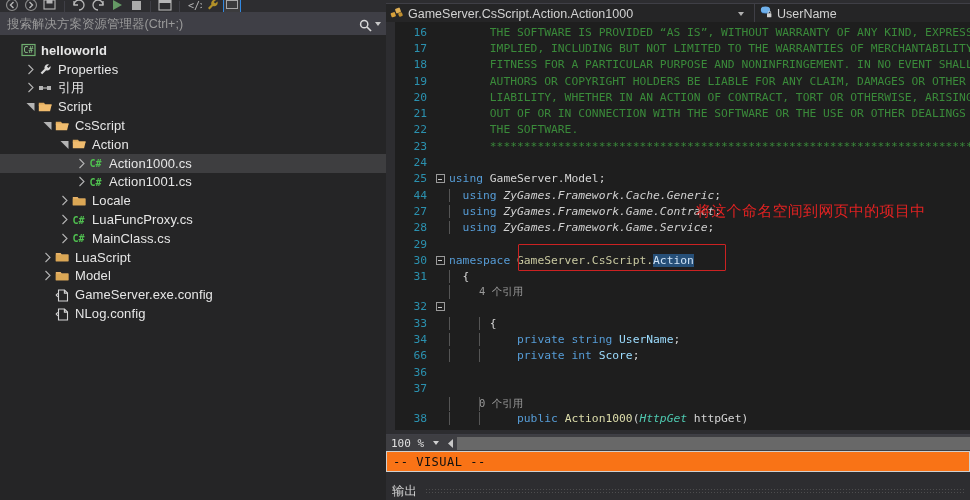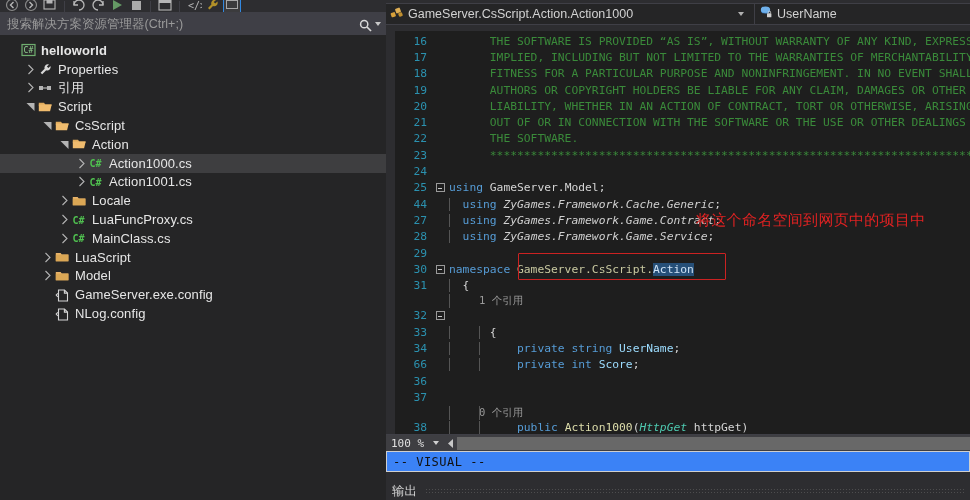--- a/index.html
+++ b/index.html
@@ -78,21 +78,21 @@
   .bc-seg.grow { flex: 1; min-width: 0; }
   .bc-text { color: #d2d2d2; font-size: 12.5px; padding-left: 4px; white-space: nowrap; }
   .bc-arrow {
     width: 0; height: 0; border-left: 3.5px solid transparent;
     border-right: 3.5px solid transparent; border-top: 4px solid #b0b0b0;
     margin-left: auto; margin-right: 6px;
   }
   .bc-div { width: 1px; height: 22px; background: #3f3f46; }
 
   .code-area {
-    position: absolute; left: 0; top: 31px; width: 584px; height: 408px;
+    position: absolute; left: 0; top: 22px; width: 584px; height: 408px;
     background: #1e1e1e; overflow: hidden;
   }
   .code-leftmargin {
     position: absolute; left: 0; top: 0; width: 9px; height: 408px; background: #2d2d30;
   }
   .code-rows {
     position: absolute; left: 9px; top: 2px; right: 0; bottom: 0;
     font-family: "DejaVu Sans Mono", monospace; font-size: 11.3px;
   }
   .crow { height: 16.3px; display: flex; align-items: center; white-space: pre; }
@@ -153,21 +153,21 @@
   }
   .hsb-left {
     width: 12px; height: 15px; margin-left: 6px; display: flex;
     align-items: center; justify-content: center; background: #3e3e42;
   }
   .hsb-track { flex: 1; height: 15px; background: #3e3e42; position: relative; }
   .hsb-thumb { position: absolute; left: 0; top: 1px; width: 100%; height: 13px; background: #686868; }
 
   .vim-bar {
     position: absolute; left: 0; top: 451px; width: 584px; height: 21px;
-    background: #3b82f6; display: flex; align-items: center;
+    background: #f97316; display: flex; align-items: center;
     border: 1px solid #cfcfcf;
   }
   .vim-text {
     color: #111; font-size: 12px; font-family: "DejaVu Sans Mono", monospace;
     padding-left: 6px; letter-spacing: .5px;
   }
   .gapbar { position: absolute; left: 0; top: 472px; width: 584px; height: 10px; background: #2d2d30; }
   .output-bar {
     position: absolute; left: 0; top: 482px; width: 584px; height: 18px;
     background: #2d2d30; display: flex; align-items: center;
@@ -505,21 +505,21 @@
           <div class="crow"><span class="lnum">22</span><span class="glyph"></span><span class="ctext"><span class="cmt">      THE SOFTWARE.</span></span></div>
           <div class="crow"><span class="lnum">23</span><span class="glyph"></span><span class="ctext"><span class="cmt">      *********************************************************************************/</span></span></div>
           <div class="crow"><span class="lnum">24</span><span class="glyph"></span><span class="ctext"></span></div>
           <div class="crow"><span class="lnum">25</span><span class="glyph"><span class="collapse-box"></span></span><span class="ctext"><span class="kw">using </span><span class="pl">GameServer.Model;</span></span></div>
           <div class="crow"><span class="lnum">44</span><span class="glyph"></span><span class="ctext"><span class="iguide" style="left: 2px;"></span><span class="kw">  using </span><span class="ns-italic">ZyGames.Framework.Cache.Generic</span><span class="pl">;</span></span></div>
           <div class="crow"><span class="lnum">27</span><span class="glyph"></span><span class="ctext"><span class="iguide" style="left: 2px;"></span><span class="kw">  using </span><span class="ns-italic">ZyGames.Framework.Game.Contract</span><span class="pl">;</span></span></div>
           <div class="crow"><span class="lnum">28</span><span class="glyph"></span><span class="ctext"><span class="iguide" style="left: 2px;"></span><span class="kw">  using </span><span class="ns-italic">ZyGames.Framework.Game.Service</span><span class="pl">;</span></span></div>
           <div class="crow"><span class="lnum">29</span><span class="glyph"></span><span class="ctext"></span></div>
           <div class="crow"><span class="lnum">30</span><span class="glyph"><span class="collapse-box"></span></span><span class="ctext"><span class="kw">namespace </span><span class="ns">GameServer.CsScript.</span><span class="sel-text">Action</span></span></div>
           <div class="crow"><span class="lnum">31</span><span class="glyph"></span><span class="ctext"><span class="iguide" style="left: 2px;"></span><span class="pl">  {</span></span></div>
-          <div class="crow refrow"><span class="lnum"></span><span class="glyph"></span><span class="ctext"><span class="iguide" style="left: 2px;"></span><span class="refs" style="padding-left: 30px;">1 个引用</span></span></div>
+          <div class="crow refrow"><span class="lnum"></span><span class="glyph"></span><span class="ctext"><span class="iguide" style="left: 2px;"></span><span class="refs" style="padding-left: 30px;">4 个引用</span></span></div>
           <div class="crow"><span class="lnum">32</span><span class="glyph"><span class="collapse-box"></span></span></div>
           <div class="crow"><span class="lnum">33</span><span class="glyph"></span><span class="ctext"><span class="iguide" style="left: 2px;"></span><span class="iguide" style="left: 32px;"></span><span class="pl">      {</span></span></div>
           <div class="crow"><span class="lnum">34</span><span class="glyph"></span><span class="ctext"><span class="iguide" style="left: 2px;"></span><span class="iguide" style="left: 32px;"></span><span class="kw">          private string </span><span class="fld">UserName</span><span class="pl">;</span></span></div>
           <div class="crow"><span class="lnum">66</span><span class="glyph"></span><span class="ctext"><span class="iguide" style="left: 2px;"></span><span class="iguide" style="left: 32px;"></span><span class="kw">          private int </span><span class="fld">Score</span><span class="pl">;</span></span></div>
           <div class="crow"><span class="lnum">36</span><span class="glyph"></span><span class="ctext"><span class="iguide" style="left: 2px;"></span><span class="iguide" style="left: 32px;"></span></span></div>
           <div class="crow"><span class="lnum">37</span><span class="glyph"></span><span class="ctext"><span class="iguide" style="left: 2px;"></span><span class="iguide" style="left: 32px;"></span></span></div>
           <div class="crow refrow"><span class="lnum"></span><span class="glyph"></span><span class="ctext"><span class="iguide" style="left: 2px;"></span><span class="iguide" style="left: 32px;"></span><span class="refs" style="padding-left: 30px;">0 个引用</span></span></div>
           <div class="crow"><span class="lnum">38</span><span class="glyph"></span><span class="ctext"><span class="iguide" style="left: 2px;"></span><span class="iguide" style="left: 32px;"></span><span class="kw">          public </span><span class="id">Action1000</span><span class="pl">(</span><span class="typ-i">HttpGet</span><span class="pl"> httpGet)</span></span></div>
         </div>
 

